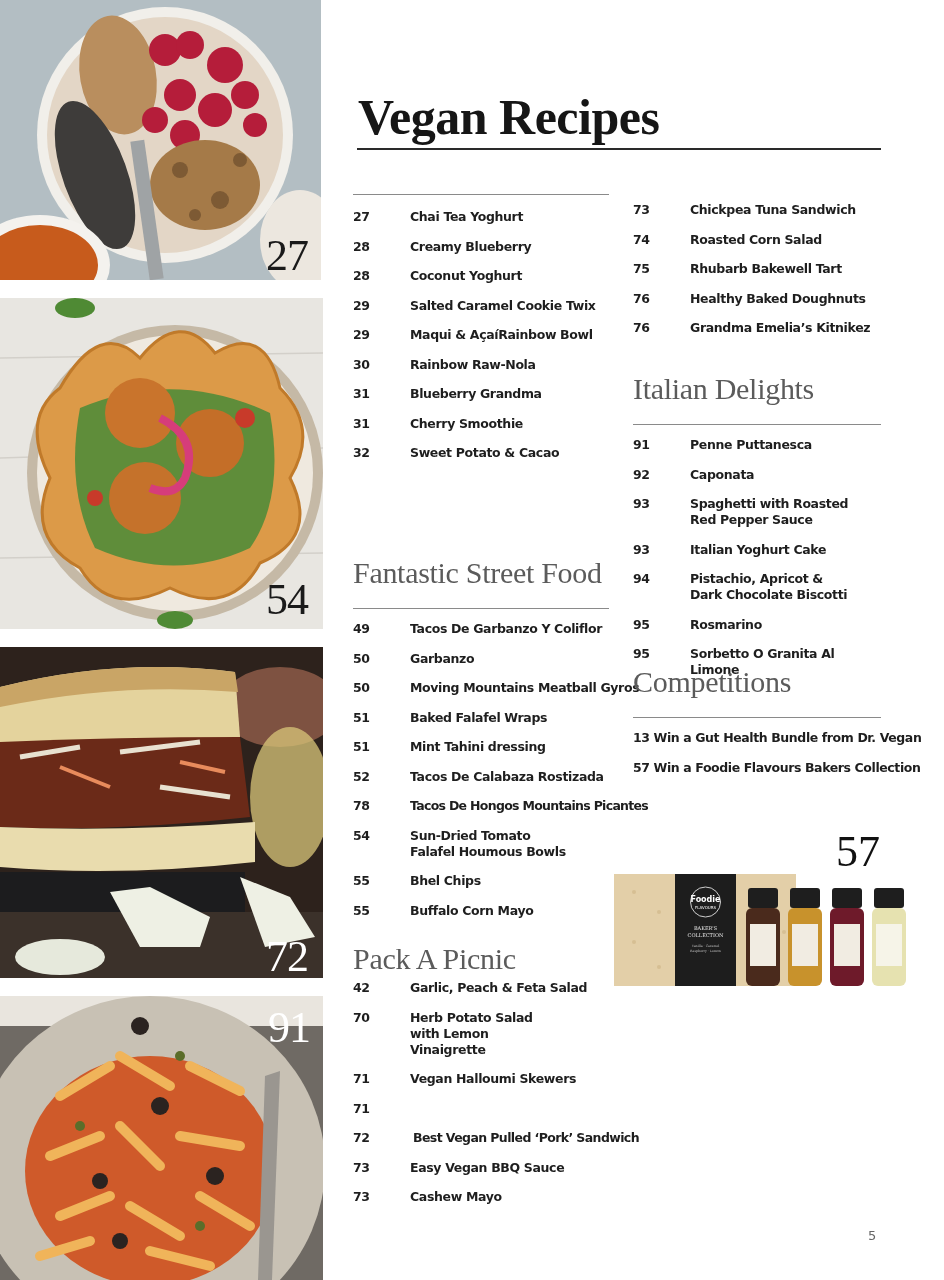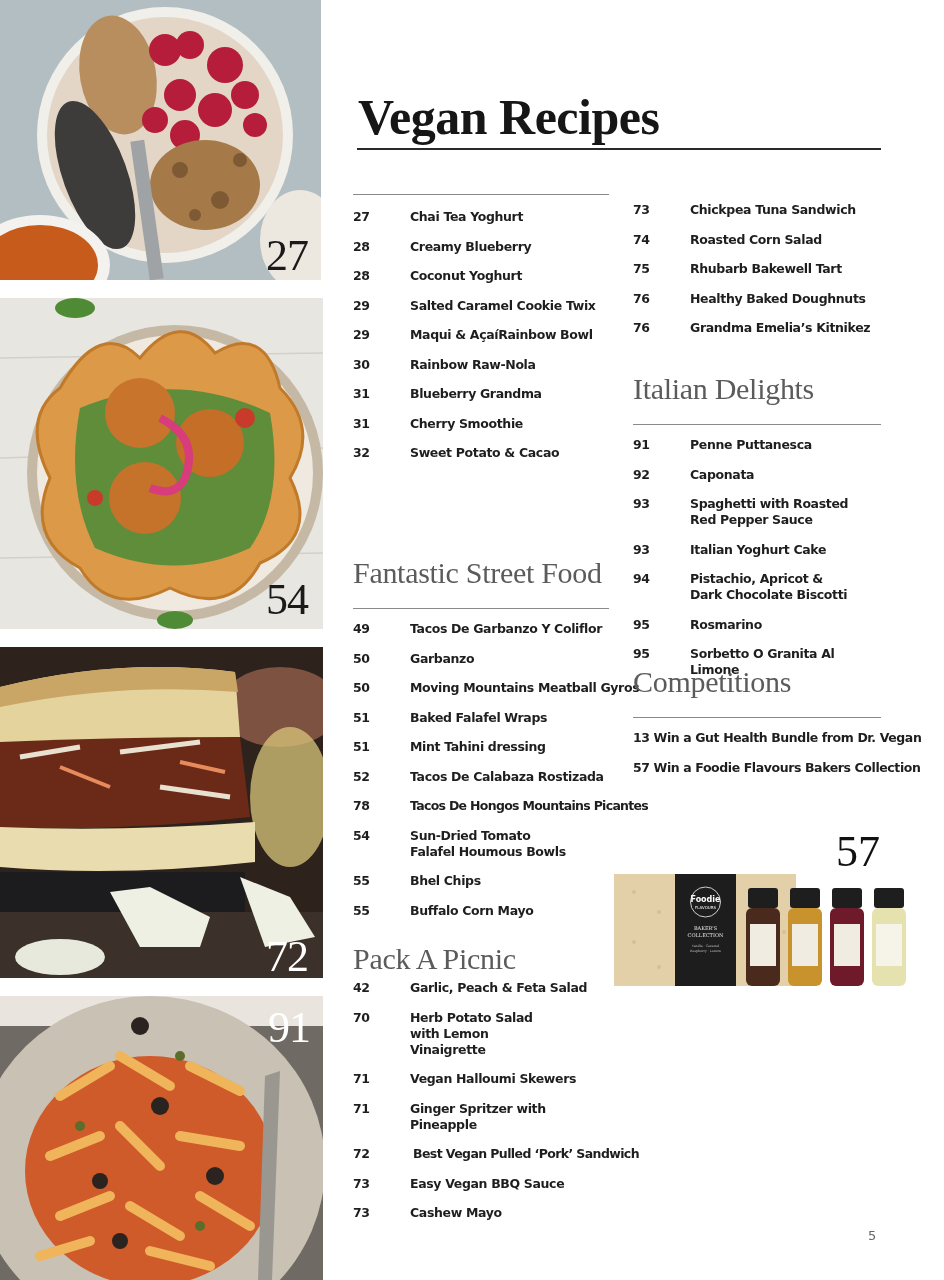--- a/index.html
+++ b/index.html
@@ -268,21 +268,20 @@
   <div class="item">
       <span class="pg">70</span>
       <span class="name" style="padding-right:55px;">Herb Potato Salad with Lemon Vinaigrette</span>
     </div>
   <div class="item">
       <span class="pg">71</span>
       <span class="name">Vegan Halloumi Skewers</span>
     </div>
   <div class="item">
       <span class="pg">71</span>
-      <span class="name">Ginger Spritzer with Pineapple</span>
     </div>
   <div class="item">
       <span class="pg">72</span>
       <span class="name" style="white-space:nowrap; padding-left:3px; letter-spacing:-0.6px;">Best Vegan Pulled ‘Pork’ Sandwich</span>
     </div>
   <div class="item">
       <span class="pg">73</span>
       <span class="name">Easy Vegan BBQ Sauce</span>
     </div>
   <div class="item">

